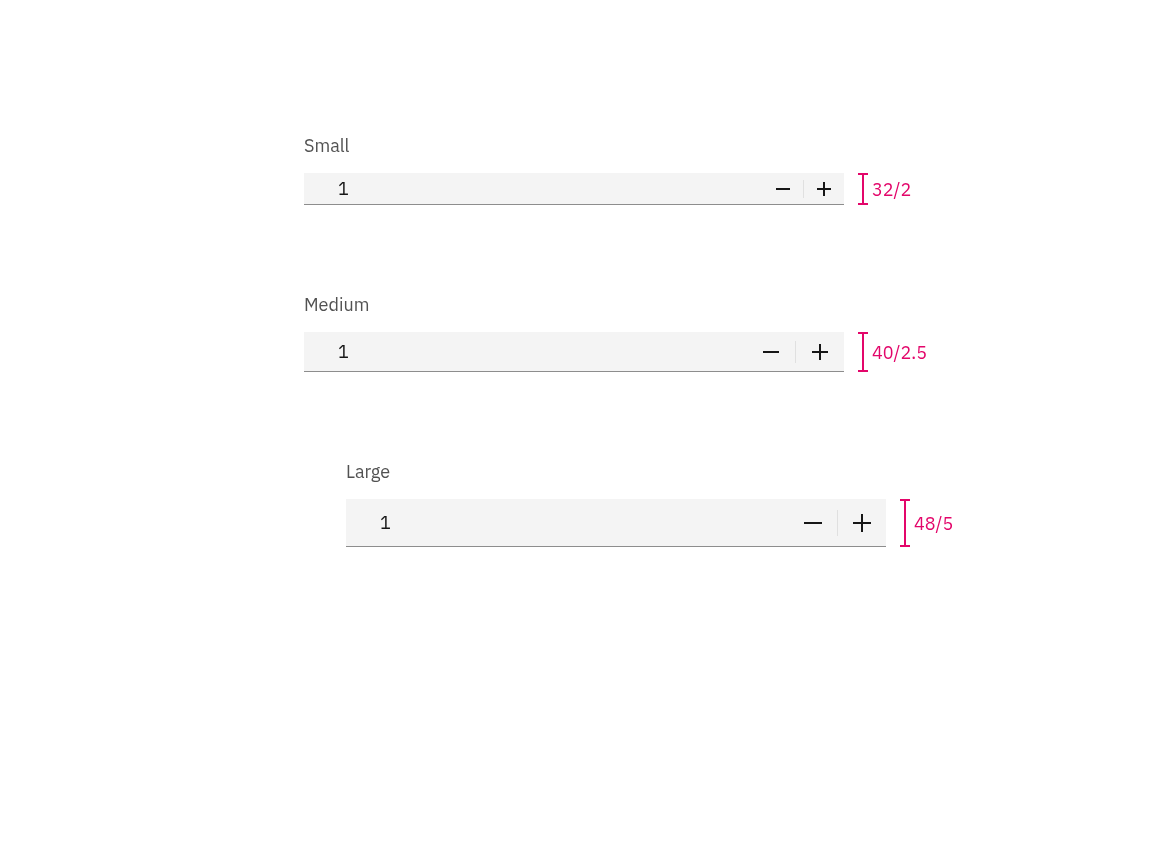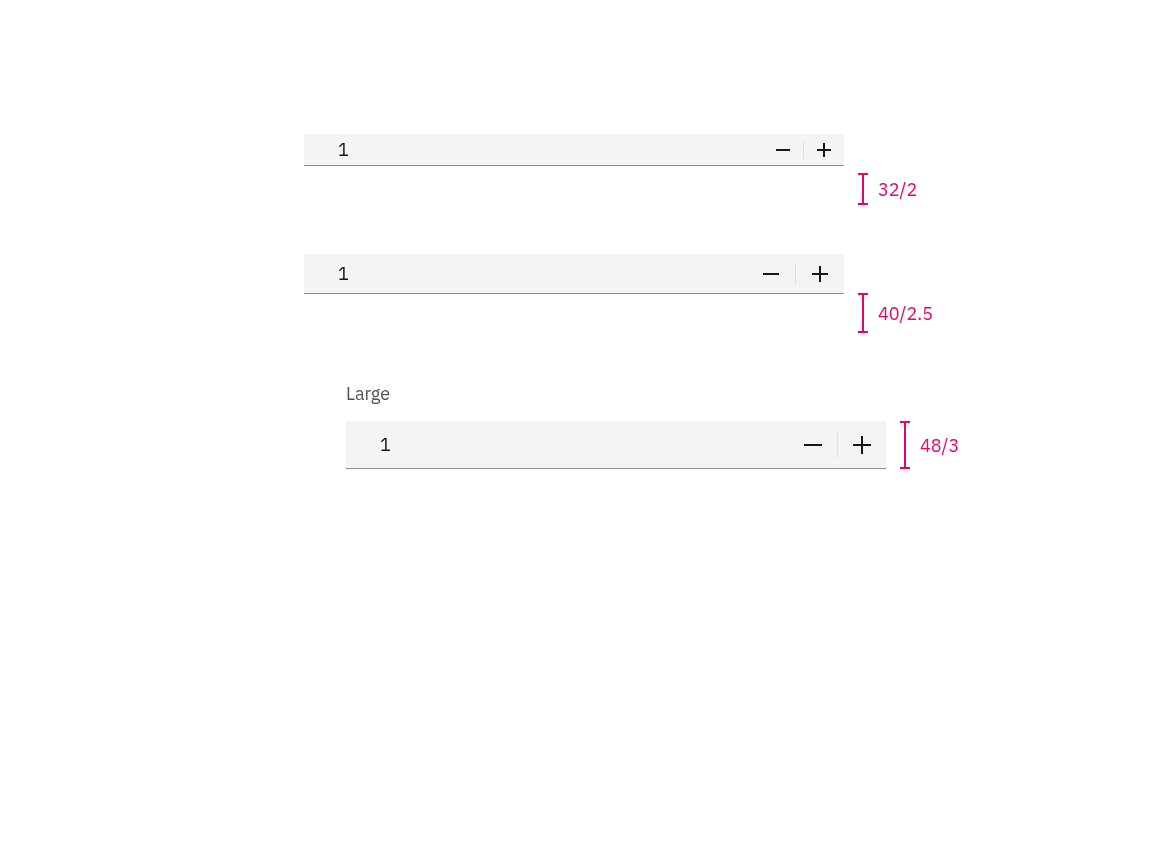--- a/index.html
+++ b/index.html
@@ -98,21 +98,21 @@
   .stepper.lg .icon-minus { width: 18px; }
   .stepper.lg .icon-plus  { width: 18px; height: 18px; }
   .stepper.lg .icon-plus::before { top: 8px; width: 18px; }
   .stepper.lg .icon-plus::after  { left: 8px; height: 18px; }
 
   .measure {
     position: absolute;
     left: 554px;
     display: flex;
     align-items: center;
-    gap: 10px;
+    gap: 4px;
   }
   .measure .bracket {
     position: relative;
     width: 10px;
   }
   .measure .bracket::before {
     content: "";
     position: absolute;
     left: 4px; top: 0; bottom: 0;
     width: 2px; background: #e3066a;
@@ -137,20 +137,21 @@
   .row.md .measure .bracket { height: 40px; }
   .row.lg .measure { top: 39px; }
   .row.lg .measure .bracket { height: 48px; }
 </style>
 </head>
 <body>
 
 <div class="content">
 
   <div class="row sm">
+    <div class="label">Small</div>
     <div class="stepper sm">
       <input class="stepper-input" value="1" style="">
       <div class="controls">
         <button class="btn">
           <span class="icon-minus"></span>
         </button>
         <div class="divider"></div>
         <button class="btn">
           <span class="icon-plus"></span>
         </button>
@@ -158,20 +159,21 @@
     </div>
     <div class="measure">
       <div class="bracket">
           <span class="cap-b"></span>
         </div>
       <span class="text">32/2</span>
     </div>
   </div>
 
   <div class="row md">
+    <div class="label">Medium</div>
     <div class="stepper md">
       <input class="stepper-input" value="1" style="">
       <div class="controls">
         <button class="btn">
           <span class="icon-minus"></span>
         </button>
         <div class="divider"></div>
         <button class="btn">
           <span class="icon-plus"></span>
         </button>
@@ -196,17 +198,17 @@
         <div class="divider"></div>
         <button class="btn">
           <span class="icon-plus"></span>
         </button>
       </div>
     </div>
     <div class="measure">
       <div class="bracket">
           <span class="cap-b"></span>
         </div>
-      <span class="text">48/3</span>
+      <span class="text">48/5</span>
     </div>
   </div>
 
 </div>
 
 </body></html>

